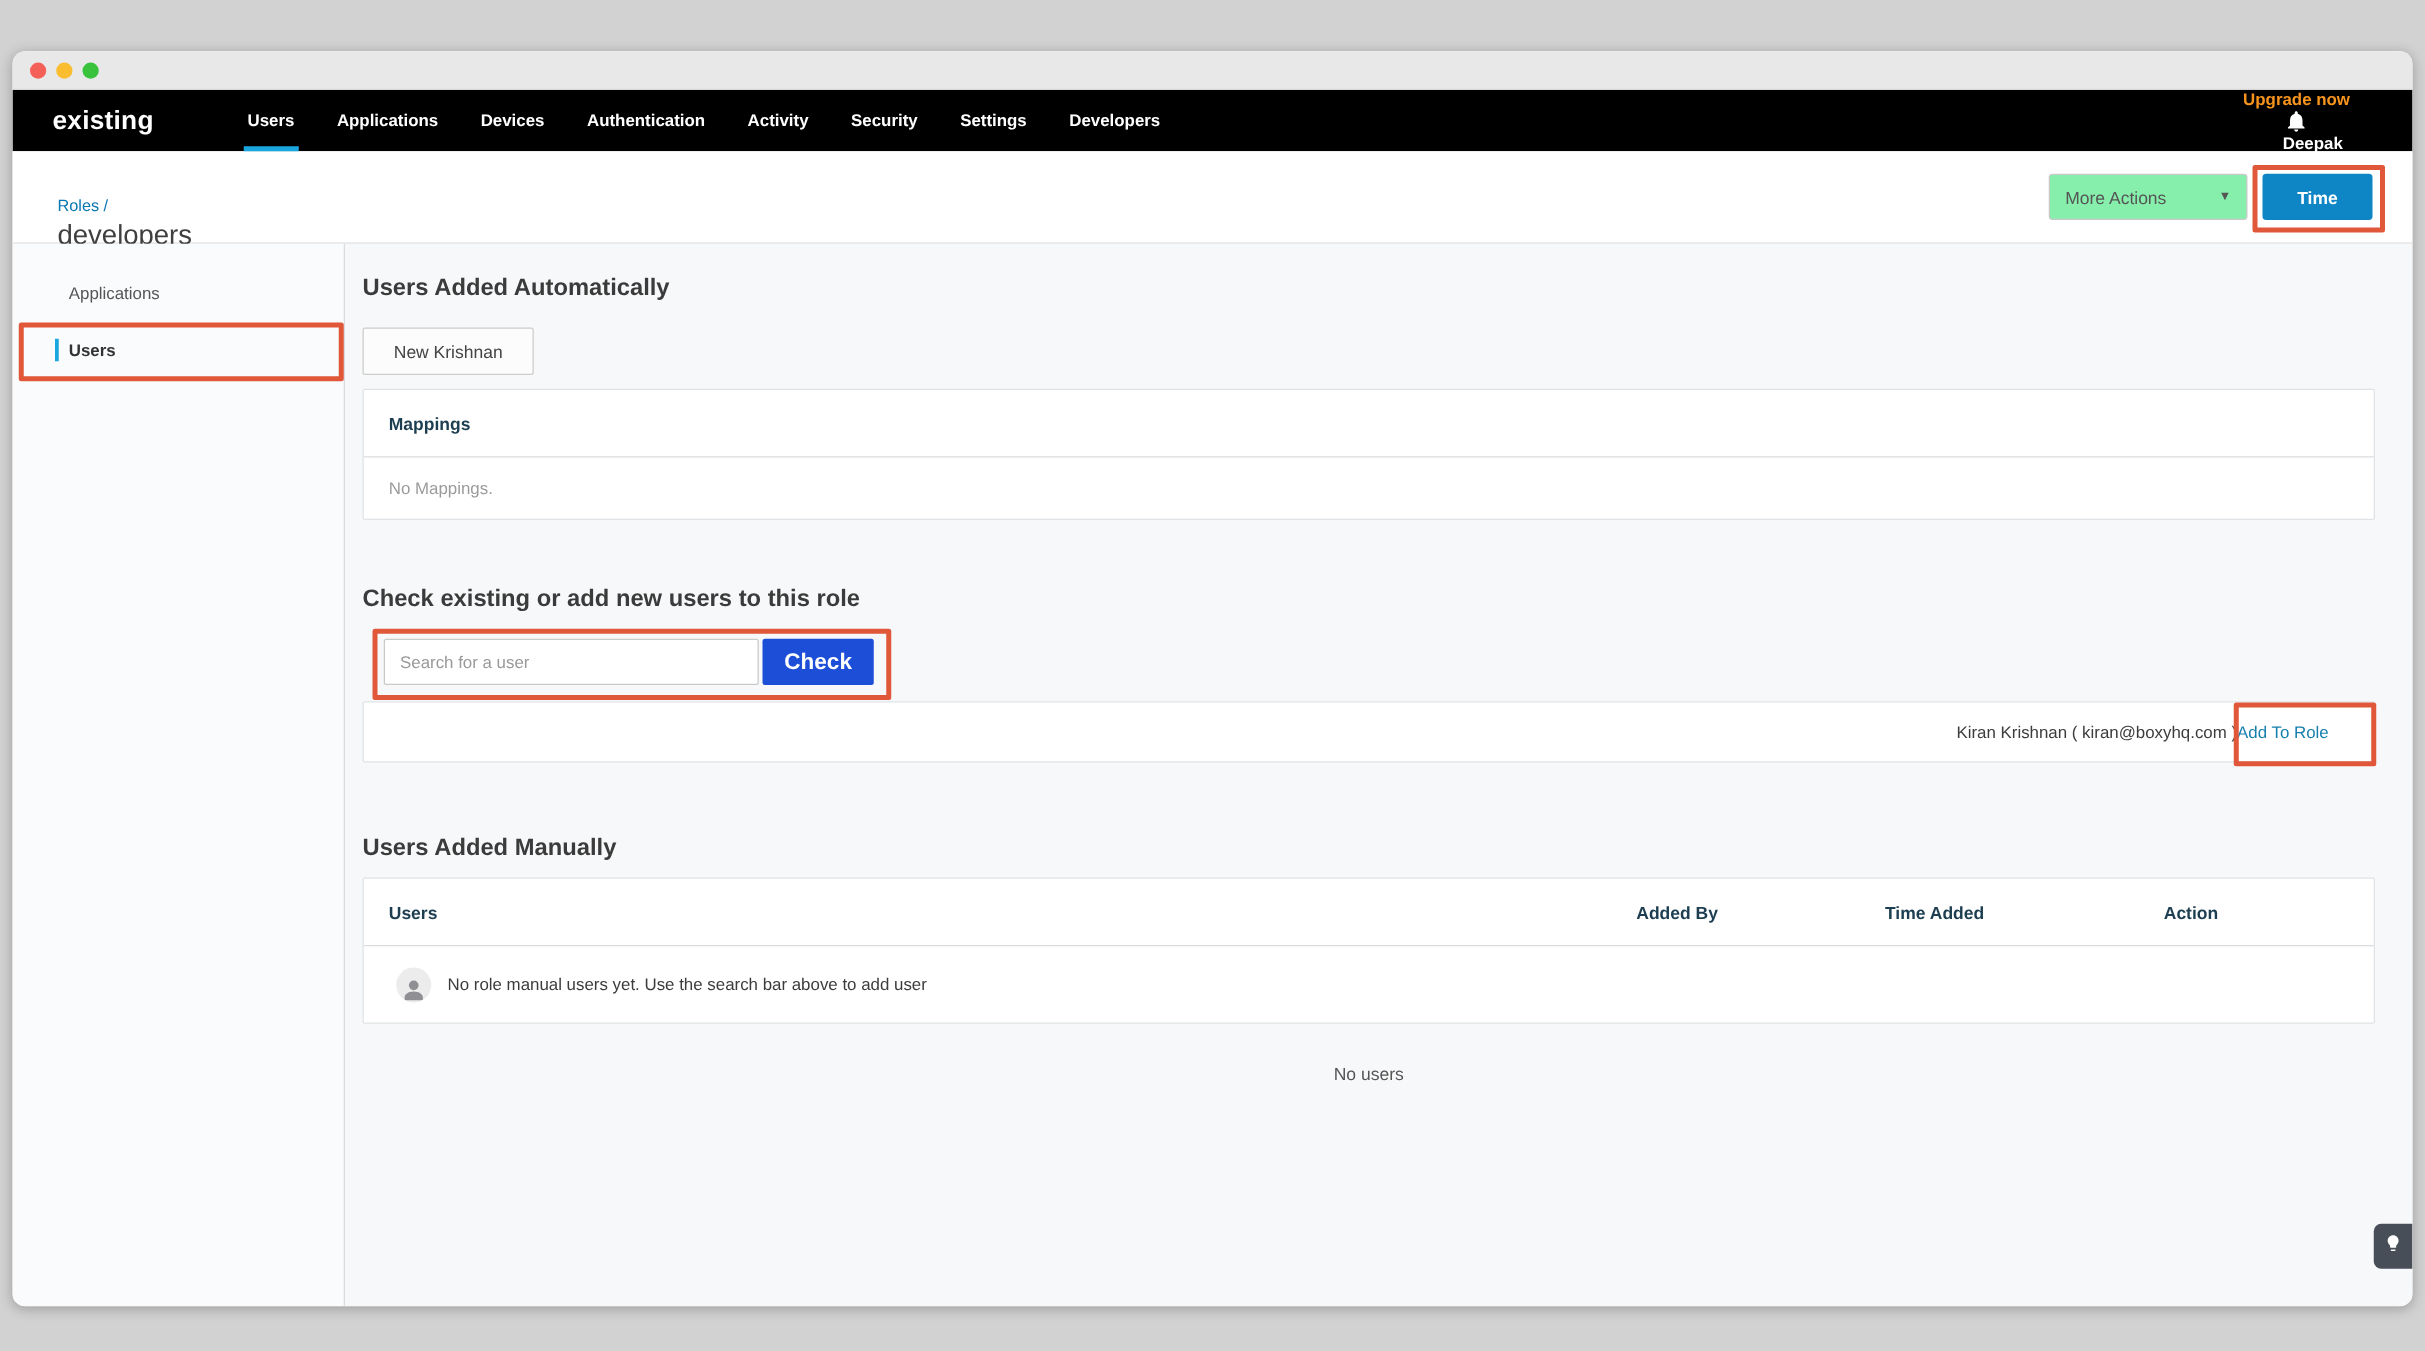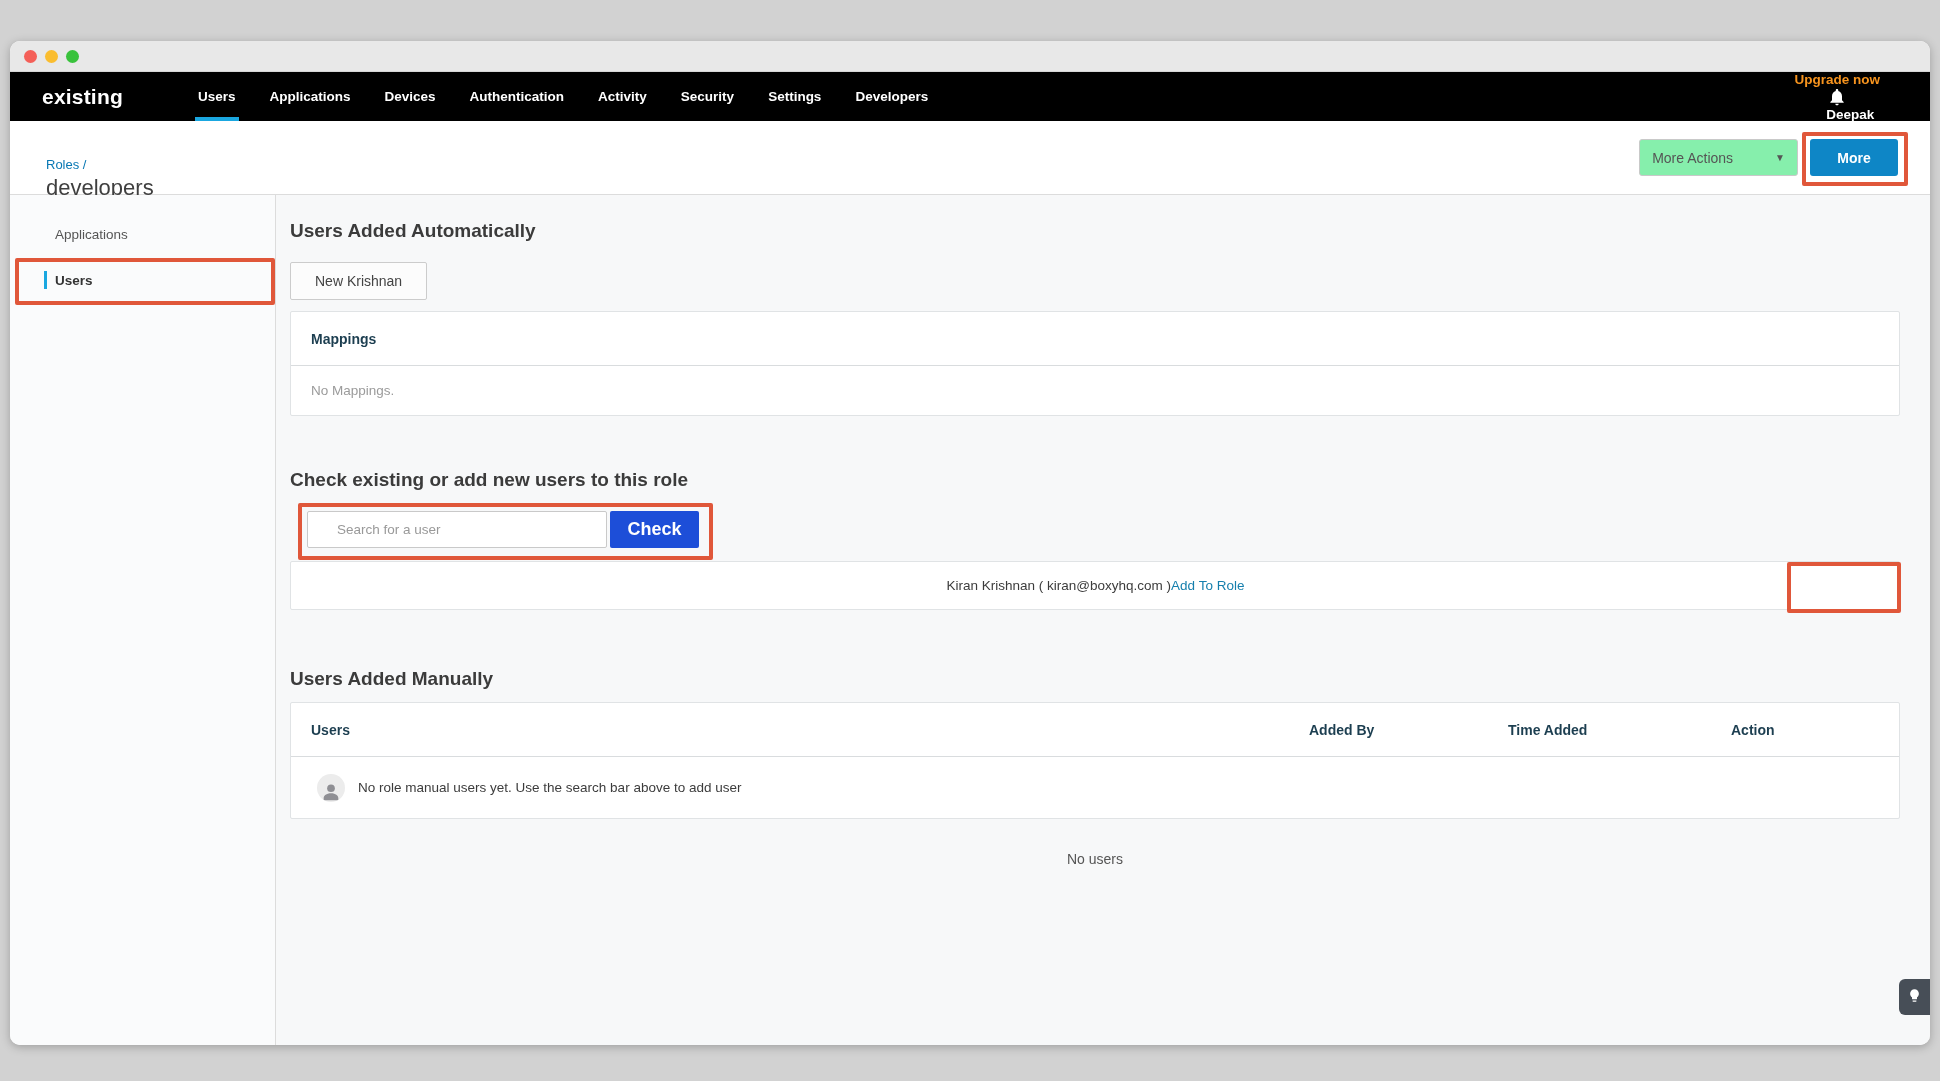--- a/index.html
+++ b/index.html
@@ -200,21 +200,21 @@
     color: #9b9b9b;
   }
   .check-title { margin-top: 53px; }
   .search-row { margin-top: 20px; display: flex; align-items: center; }
   .search-input {
     width: 300px;
     height: 37px;
     margin-left: 17px;
     border: 1px solid #c9c9c9;
     border-radius: 2px;
-    padding: 0 29px;
+    padding: 0 12px;
     font-size: 13.5px;
     color: #333;
     background: #fff;
     outline: none;
     font-family: "Liberation Sans", "DejaVu Sans", sans-serif;
   }
   .search-input::placeholder { color: #999; }
   .btn-check {
     height: 37px;
     width: 89px;
@@ -225,21 +225,21 @@
     color: #fff;
     font-size: 18px;
     font-weight: 600;
     cursor: pointer;
   }
   .user-result-row {
     margin-top: 13px;
     height: 49px;
     display: flex;
     align-items: center;
-    justify-content: center;
+    justify-content: flex-end;
     padding: 0 36px 0 37px;
   }
   .user-result-name { font-size: 13.5px; color: #3c3c3c; }
   .add-to-role { font-size: 13.5px; color: #157fad; cursor: pointer; white-space: nowrap; }
   .manual-title { margin-top: 58px; }
   .table-manual { margin-top: 12px; }
   .thead-manual {
     display: grid;
     grid-template-columns: 1018px 199px 223px 1fr;
     height: 54px;
@@ -332,21 +332,21 @@
   <div class="page-header">
     <div class="ph-left">
       <div class="breadcrumb">Roles /</div>
       <div class="page-title">developers</div>
     </div>
     <div class="ph-right">
       <button class="btn-more">
         <span>More Actions</span>
         <span class="caret">▼</span>
       </button>
-      <button class="btn-save">More</button>
+      <button class="btn-save">Time</button>
     </div>
   </div>
 
   <div class="body-row">
     <div class="sidebar">
       <div class="side-item">
         <span>Applications</span>
       </div>
       <div class="side-item active">
         <span class="active-bar"></span>

